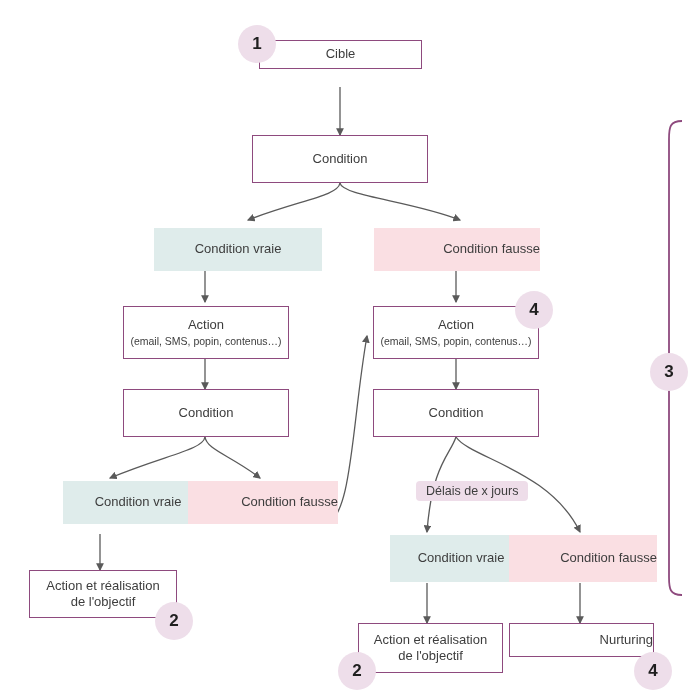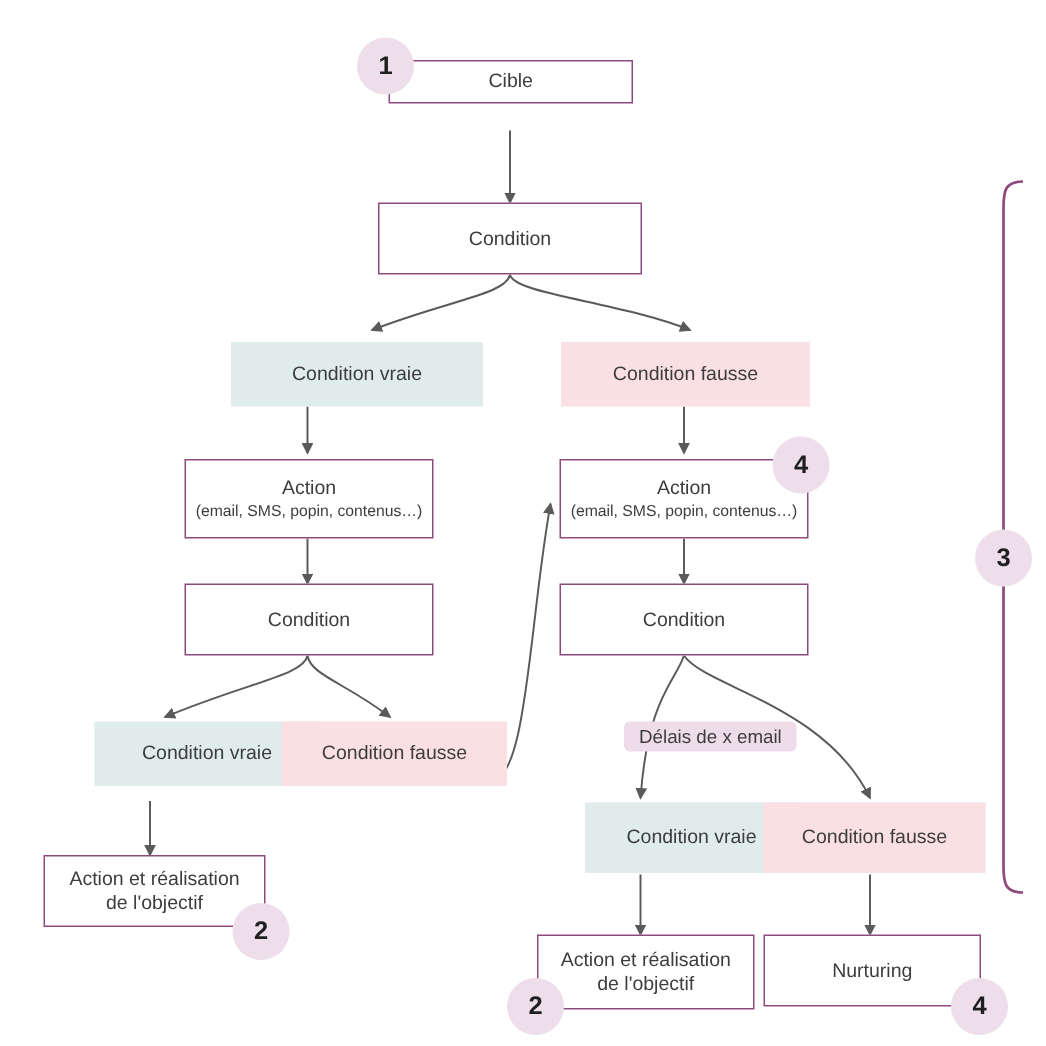--- a/index.html
+++ b/index.html
@@ -42,20 +42,21 @@
     border: 1.6px solid #8e4a7e;
   }
   .node.fill-true {
     background: #dfeceb;
     border: none;
     margin-left: 32px;
   }
   .node.fill-false {
     background: #fadfe3;
     border: none;
+    align-items: flex-end;
   }
   .node .label-main {
     font-size: 13px;
     color: #3d3d3d;
     white-space: pre-line;
   }
   .node .label-sub {
     font-size: 10.5px;
     color: #3d3d3d;
     margin-top: 1px;
@@ -187,26 +188,26 @@
   <div class="node outline" style="left:29px; top:570px; width:148px; height:48px;">
     <span class="label-main">Action et réalisation
 de l'objectif</span>
   </div>
 
   <div class="node outline" style="left:358px; top:623px; width:145px; height:50px;">
     <span class="label-main">Action et réalisation
 de l'objectif</span>
   </div>
 
-  <div class="node outline" style="left:509px; top:623px; width:145px; height:48px;">
+  <div class="node outline" style="left:509px; top:623px; width:145px; height:34px;align-items:flex-end;">
     <span class="label-main">Nurturing</span>
   </div>
 
   <div class="pill" style="left:416px; top:481px;">
-    <span>Délais de x email</span>
+    <span>Délais de x jours</span>
   </div>
 
   <div class="badge" style="left:238px; top:25px;">
     <span>1</span>
   </div>
 
   <div class="badge" style="left:155px; top:602px;">
     <span>2</span>
   </div>
 

